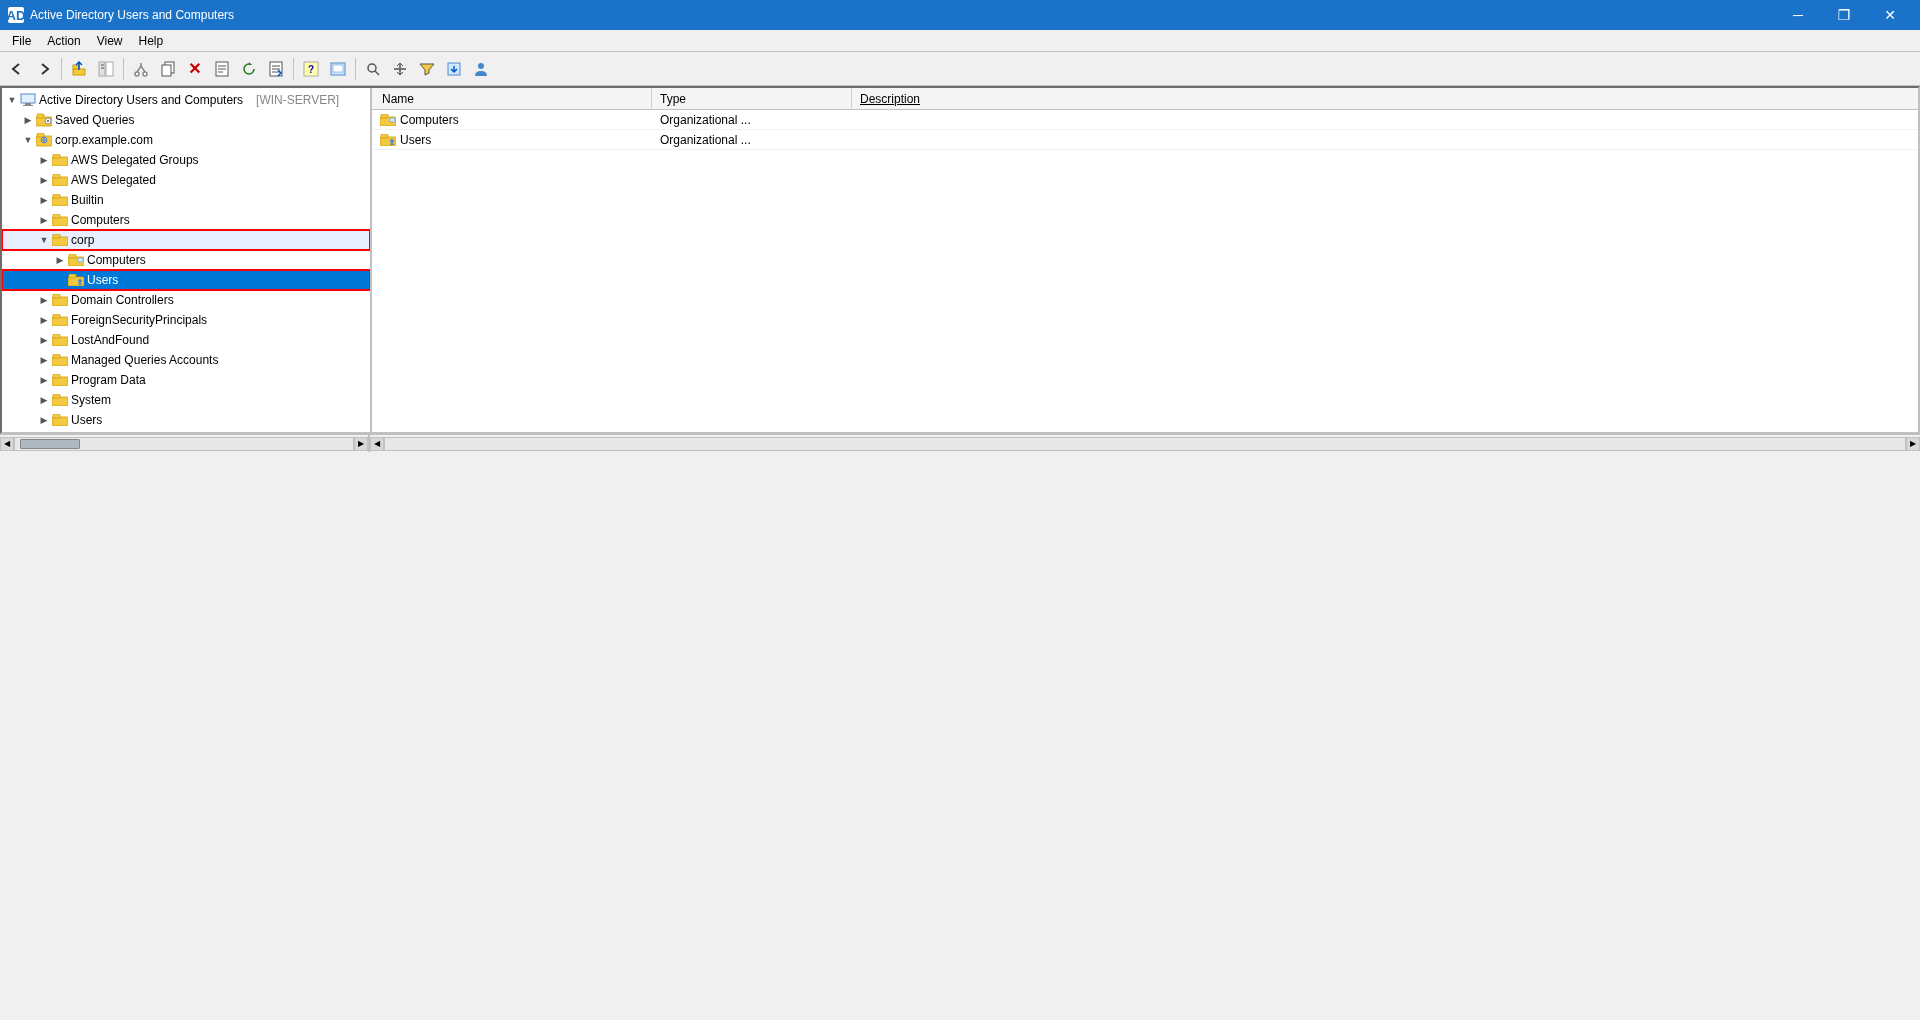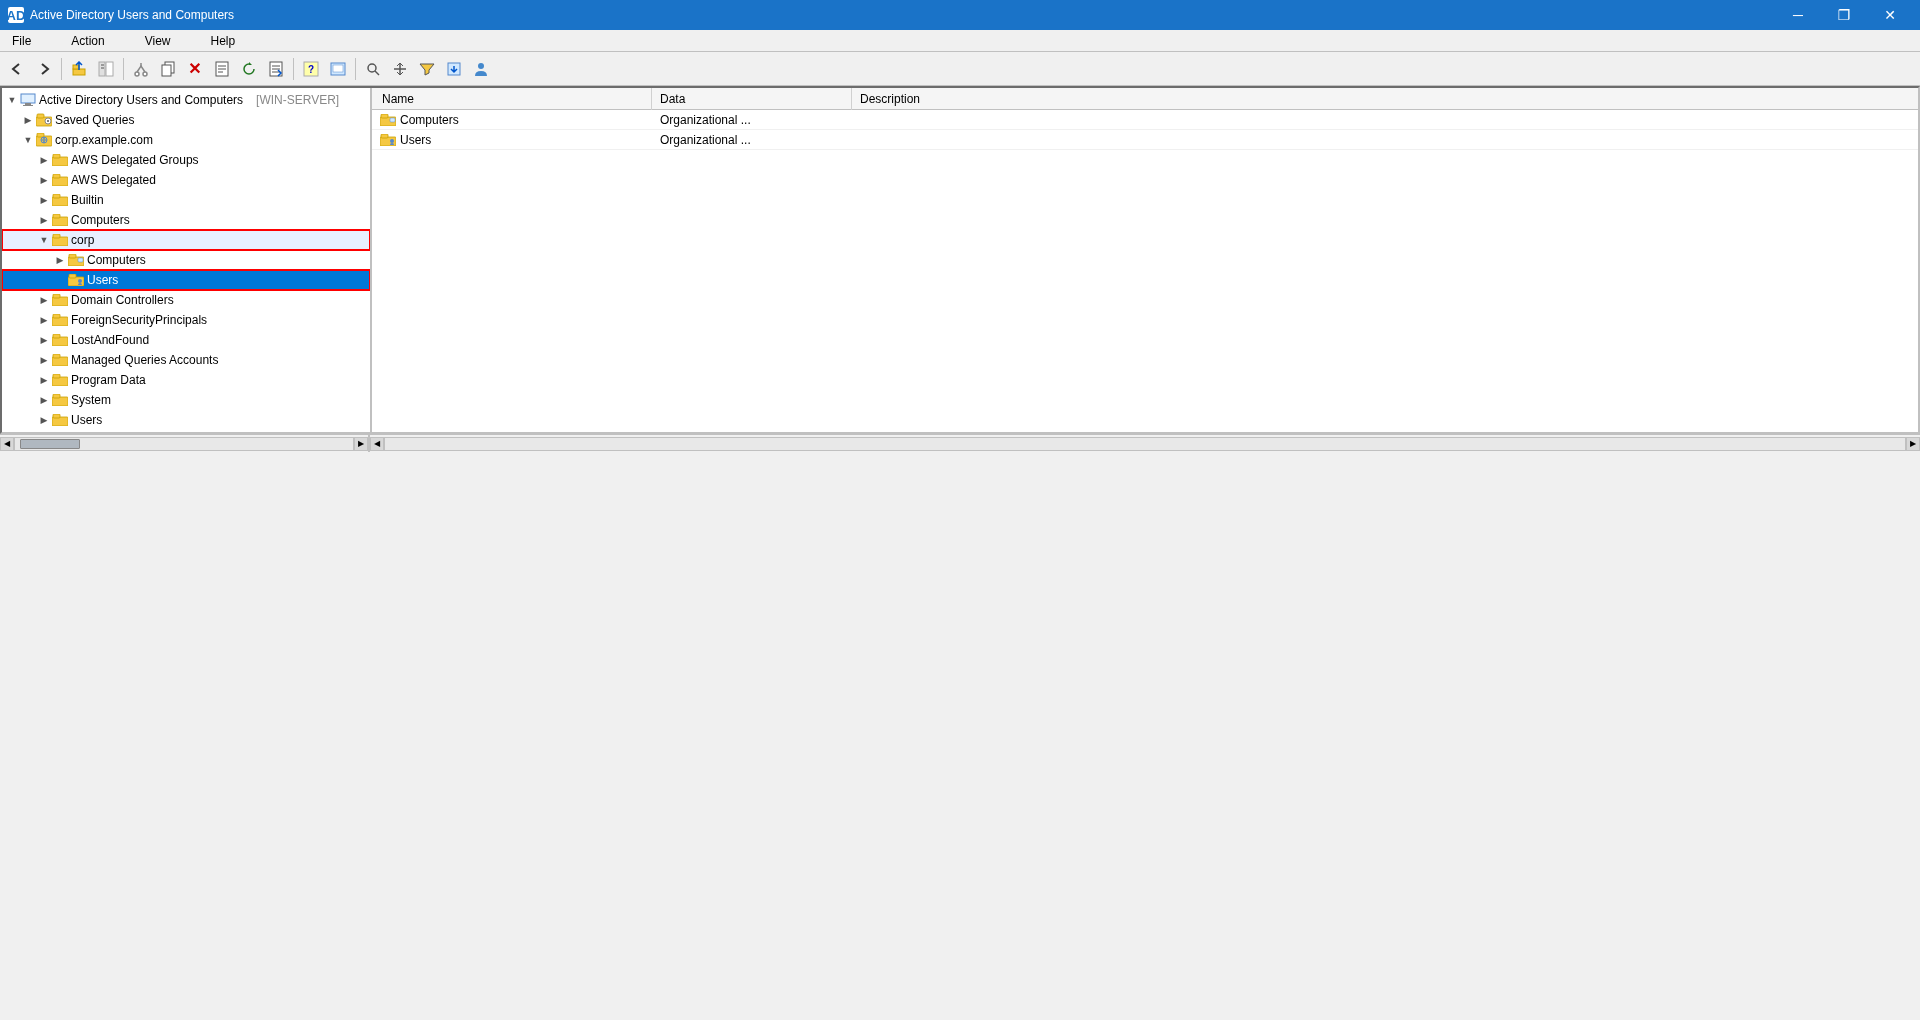--- a/index.html
+++ b/index.html
@@ -49,21 +49,20 @@
     }
 
     
     .menu-bar {
       display: flex;
       align-items: center;
       background: #f0f0f0;
       border-bottom: 1px solid #c0c0c0;
       height: 22px;
       padding: 0 4px;
-      gap: 24px;
     }
     .menu-item {
       padding: 2px 8px;
       cursor: pointer;
       font-size: 12px;
     }
 
     
     .toolbar {
       display: flex;
@@ -167,21 +166,21 @@
       padding: 2px 8px;
       font-size: 12px;
       font-weight: normal;
       border-right: 1px solid #d0d0d0;
       cursor: pointer;
       user-select: none;
       height: 22px;
       display: flex;
       align-items: center;
     }
-    .detail-header-col:last-child { border-right: none; }
+    .detail-header-col:last-child { border-right: none; text-decoration: underline; }
     .col-name { width: 280px; min-width: 280px; padding-left: 10px; }
     .col-type { width: 200px; min-width: 200px; }
     .col-desc { flex: 1; }
 
     .detail-row {
       display: flex;
       align-items: center;
       height: 20px;
       border-bottom: 1px solid #f0f0f0;
       cursor: pointer;
@@ -565,21 +564,21 @@
     </div>
   </div>
 
   <div class="detail-pane">
 
     <div class="detail-header">
       <div class="detail-header-col col-name">
         <span>Name</span>
       </div>
       <div class="detail-header-col col-type">
-        <span>Data</span>
+        <span>Type</span>
       </div>
       <div class="detail-header-col col-desc">
         <span>Description</span>
       </div>
     </div>
 
     <div class="detail-row">
       <div class="detail-cell col-name" style="display:flex;align-items:center;gap:4px;">
         <svg width="16" height="12" viewBox="0 0 16 12" style="flex-shrink:0;">
           <rect x="0" y="3" width="16" height="9" rx="1" fill="#f5c842" stroke="#c8a000" stroke-width="0.8"></rect>

